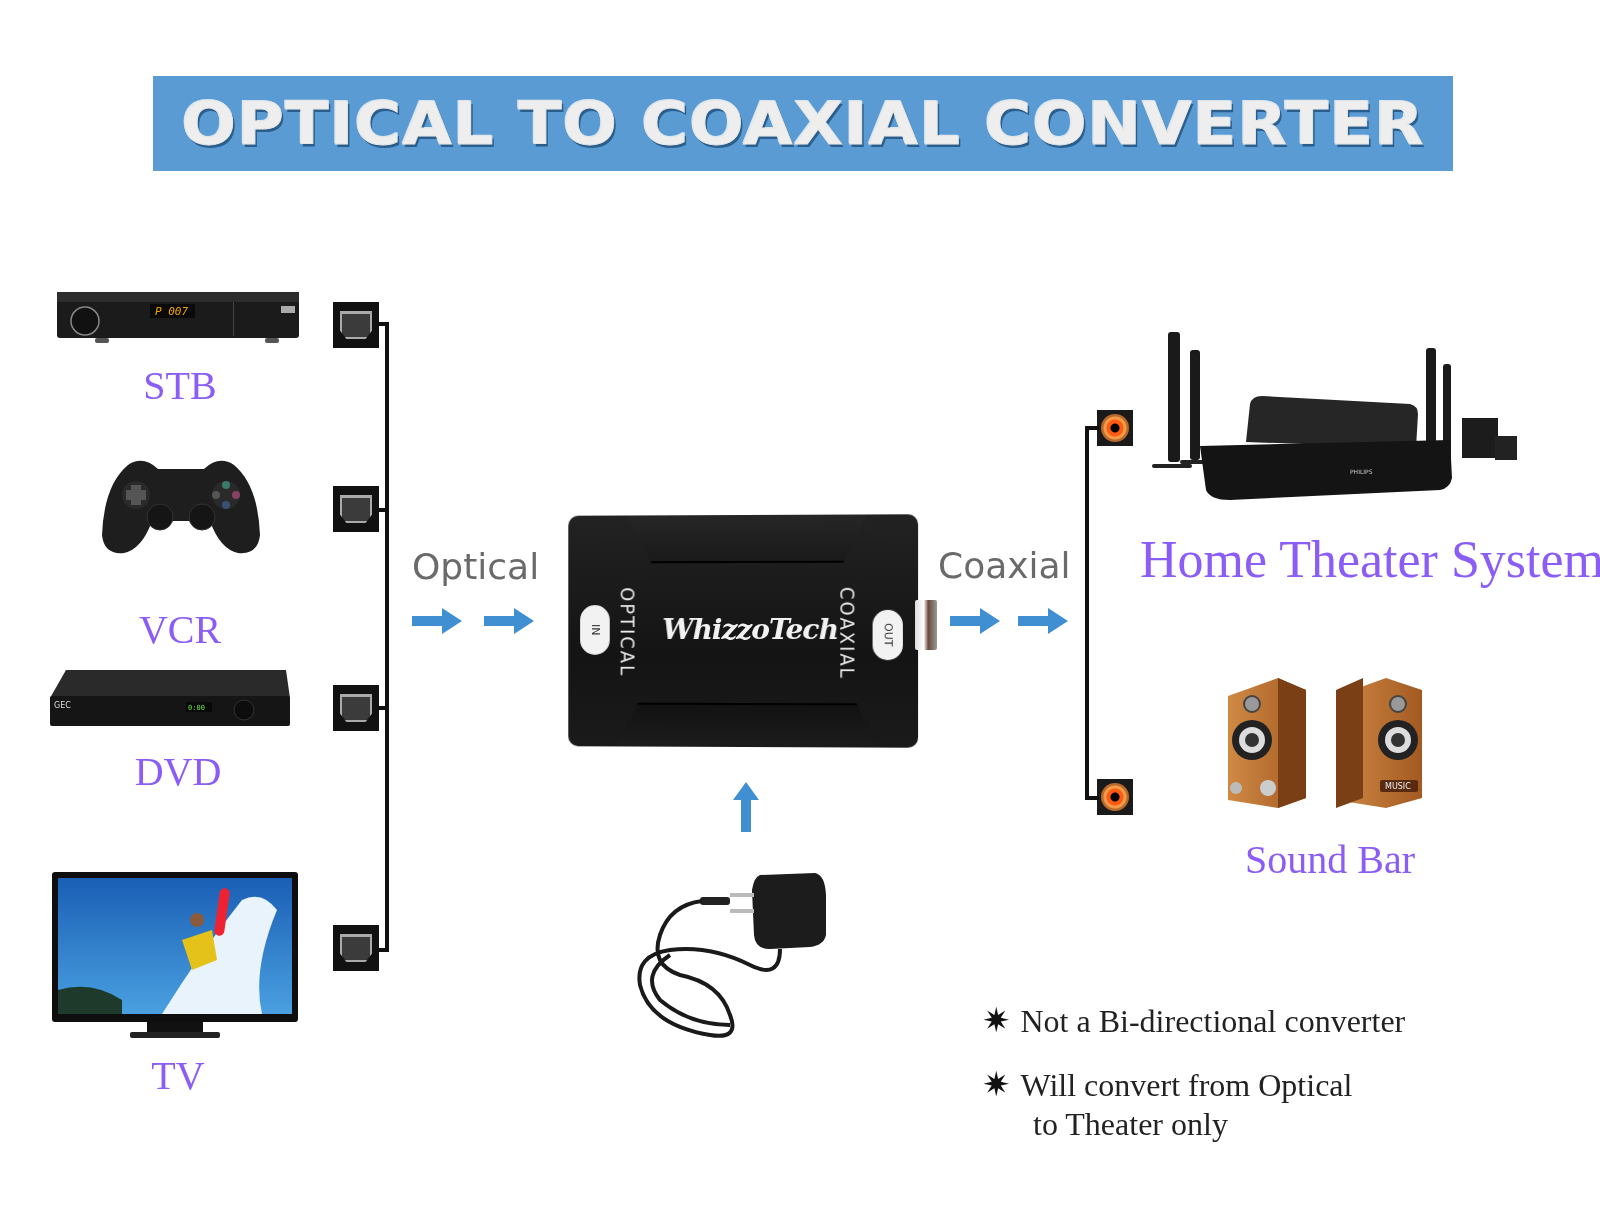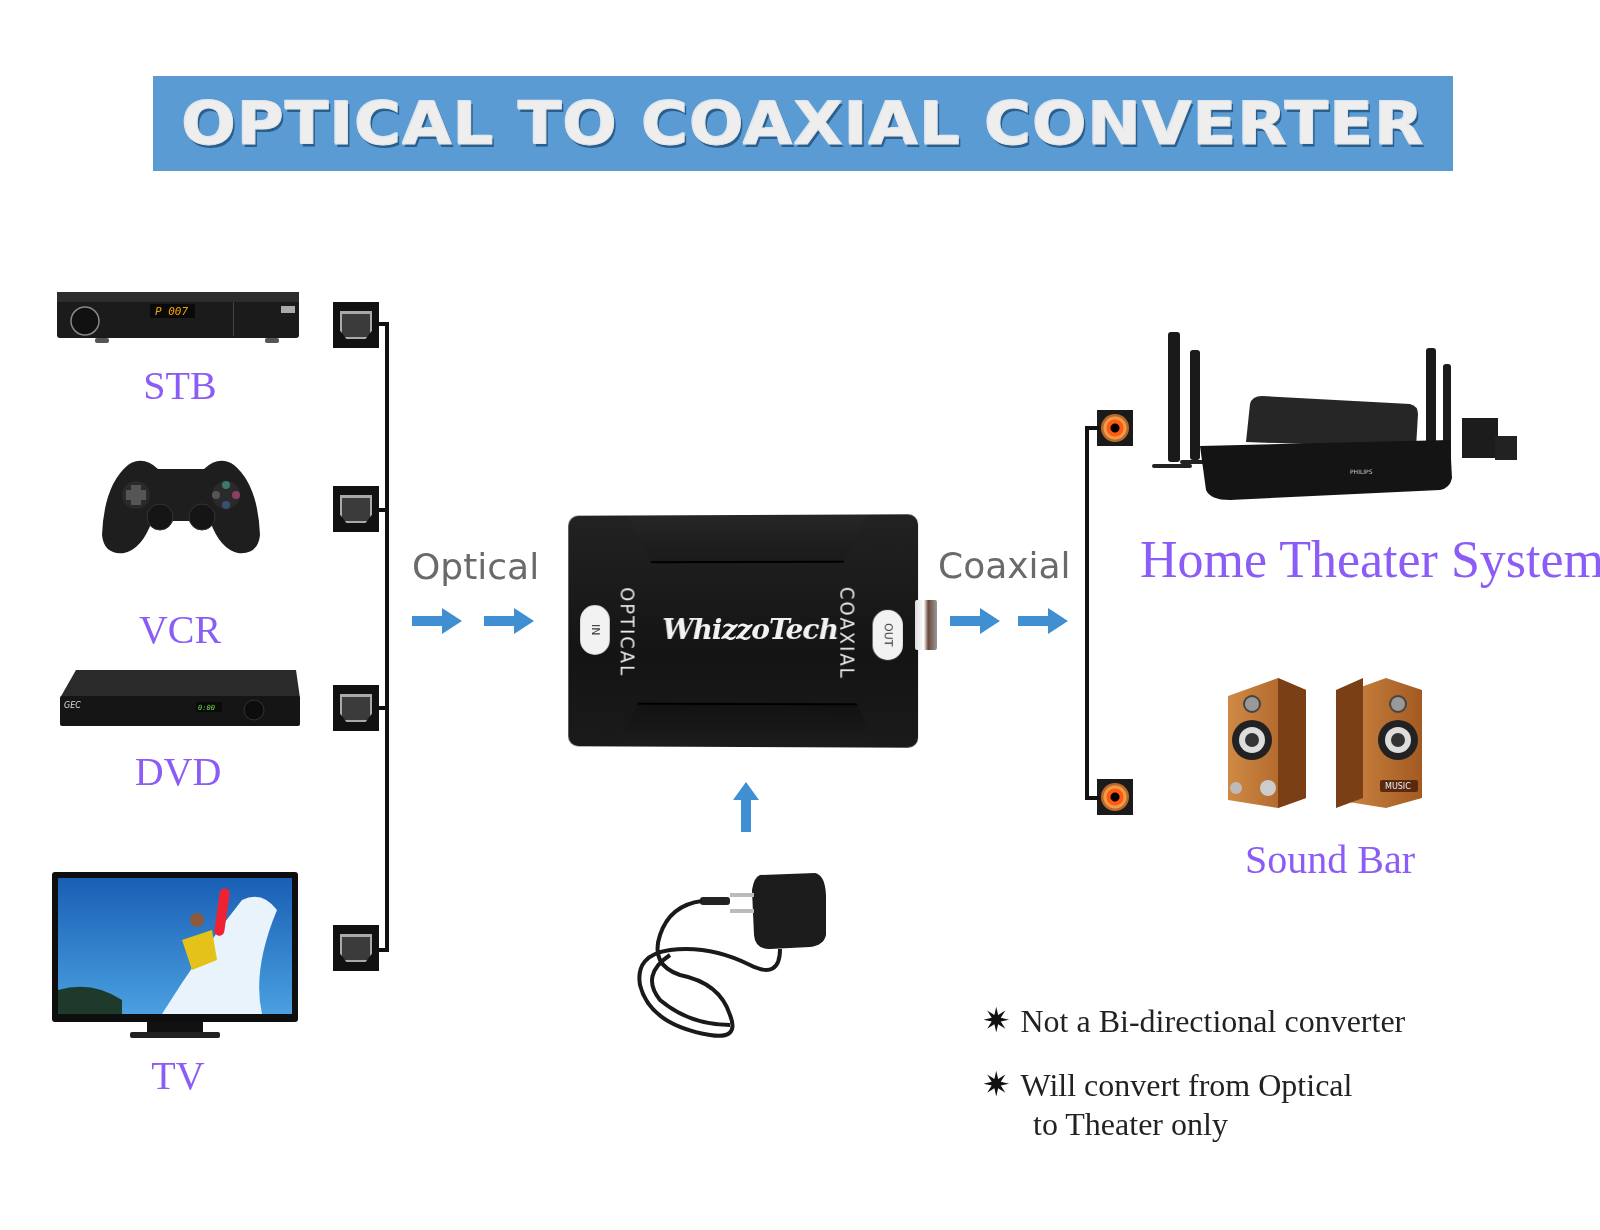--- a/index.html
+++ b/index.html
@@ -143,21 +143,21 @@
     <circle cx="128" cy="30" r="4" fill="#3a7a6a"></circle>
     <circle cx="138" cy="40" r="4" fill="#8a4060"></circle>
     <circle cx="128" cy="50" r="4" fill="#3a5070"></circle>
     <circle cx="118" cy="40" r="4" fill="#555"></circle>
     <circle cx="62" cy="62" r="13" fill="#151515" stroke="#333"></circle>
     <circle cx="104" cy="62" r="13" fill="#151515" stroke="#333"></circle>
   </svg>
 </div>
 <div class="abs dev-label" style="left:100px;top:558px;width:160px;margin-top:48px;">VCR</div>
 
-<div class="abs" style="left:56px;top:668px;width:246px;height:60px;font-style:italic;">
+<div class="abs" style="left:46px;top:668px;width:246px;height:60px;">
   <svg width="246" height="60" viewBox="0 0 246 60">
     <polygon points="20,2 240,2 244,30 4,30" fill="#2a2a2a"></polygon>
     <rect x="4" y="28" width="240" height="30" rx="2" fill="#151515"></rect>
     <text x="8" y="40" fill="#ddd" font-size="8" font-family="DejaVu Sans, sans-serif">GEC</text>
     <rect x="140" y="34" width="26" height="10" fill="#0a0a0a"></rect>
     <text x="142" y="42" fill="#6fdc4a" font-size="7" font-family="DejaVu Sans Mono, monospace">0:00</text>
     <circle cx="198" cy="42" r="10" fill="#0d0d0d" stroke="#333"></circle>
   </svg>
 </div>
 <div class="abs dev-label" style="left:98px;top:748px;width:160px;">DVD</div>

